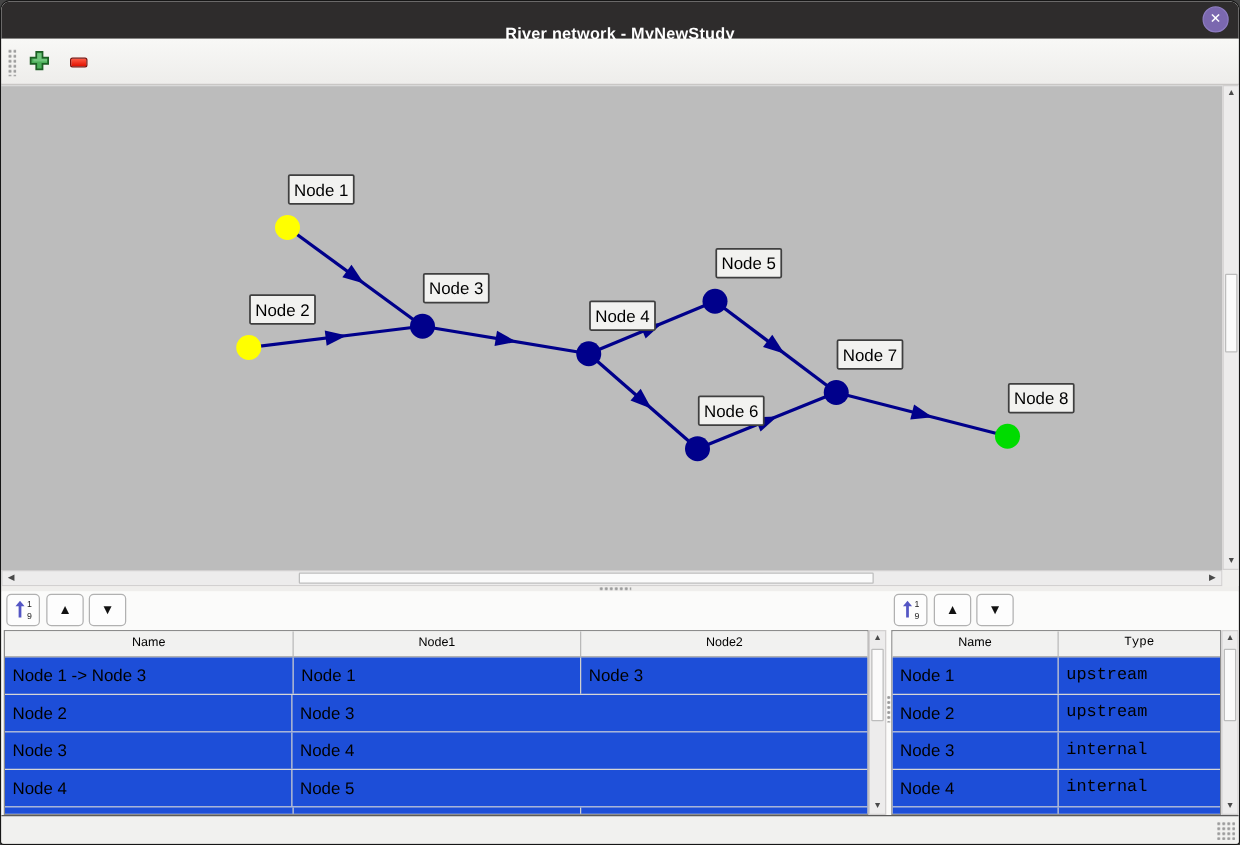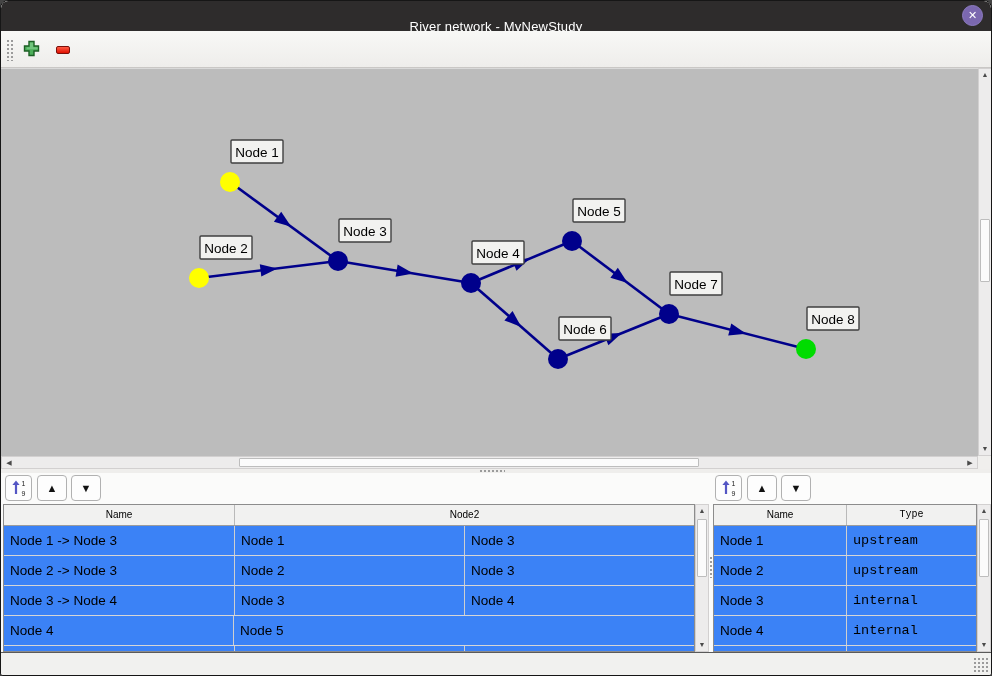--- a/index.html
+++ b/index.html
@@ -3,21 +3,21 @@
 <meta charset="utf-8">
 <style>
   * { box-sizing: border-box; margin: 0; padding: 0; }
   html,body { width: 992px; height: 676px; background:#444; font-family:"Liberation Sans",sans-serif; }
   .window { position:absolute; top:0; left:0; width:992px; height:676px;
     border:1px solid #161616; border-radius:8px 8px 3px 3px; background:#f1f1ef; overflow:hidden; }
 
   
   .titlebar { position:absolute; top:0; left:0; right:0; height:30px; background:#2e2c2c;
     border-radius:7px 7px 0 0; display:flex; align-items:center; justify-content:center; }
-  .titlebar .title { color:#ffffff; font-size:13px; font-weight:normal; letter-spacing:.2px;margin-top:20px; }
+  .titlebar .title { color:#ffffff; font-size:13px; font-weight:bold; letter-spacing:.2px;margin-top:20px; }
   .close-btn { position:absolute; right:8px; top:4px; width:21px; height:21px; border-radius:50%;
     background:#7b68af; border:1px solid #8d7cc0; color:#fff; font-size:11px; line-height:19px;
     text-align:center; cursor:pointer; }
 
   
   .toolbar { position:absolute; top:30px; left:0; right:0; height:37px;
     background:linear-gradient(#f8f8f6,#eeede b0%,#eeedeb); background:linear-gradient(#f8f8f6,#eeedeb);
     border-bottom:1px solid #c9c7c5; }
   .dots { background-image:radial-gradient(circle,#9b9b9b 1px,transparent 1.35px); background-size:4px 4px; }
   .tb-grip { position:absolute; left:5px; top:8px; width:7px; height:22px; }
@@ -52,21 +52,21 @@
   .vsplit { position:absolute; left:708px; top:0; width:4px; height:179px; cursor:col-resize; }
   .vsplit .dots { position:absolute; left:0; top:83px; width:4px; height:22px; }
 
   
   .tbl { position:absolute; top:31px; height:148px; background:#fff; border:1px solid #8c8c8c; overflow:hidden; }
   .tbl-left { left:2px; width:692px; }
   .tbl-right { left:712px; width:264px; }
   .thead { display:flex; height:21px; background:#f1f1f0; border-bottom:1px solid #9c9c9c; }
   .th { font-size:10px; color:#000; text-align:center; line-height:20px; border-right:1px solid #b9b9b9; cursor:pointer; }
   .th:last-child { border-right:none; }
-  .trow { display:flex; height:30px; border-bottom:1px solid #d6d6d6; background:#3b82f6; }
+  .trow { display:flex; height:30px; border-bottom:1px solid #d6d6d6; background:#1d4ed8; }
   .td { font-size:13.5px; color:#000; line-height:29px; padding-left:6px; border-right:1px solid #cfcfcf;
     white-space:nowrap; overflow:hidden; }
   .td:last-child { border-right:none; }
   .tbl-left .c0 { width:231px; } .tbl-left .c1 { width:230px; } .tbl-left .c2 { flex:1; }
   .tbl-right .c0 { width:133px; } .tbl-right .c1 { flex:1;font-family:Liberation Mono, monospace; }
   .vsb-tleft  { left:694px; top:503px; width:14px; height:148px; }
   .vsb-tright { left:976px; top:503px; width:14px; height:148px; }
 
   
   .statusbar { position:absolute; top:651px; left:0; right:0; height:23px; background:#f1f1ef;
@@ -200,34 +200,33 @@
         <span>▼</span>
       </button>
 
     <div class="vsplit">
       <div class="dots"></div>
     </div>
 
     <div class="tbl tbl-left">
       <div class="thead">
         <div class="th c0">Name</div>
+        <div class="th c1">Node1</div>
         <div class="th c2">Node2</div>
       </div>
       <div class="trow">
         <div class="td c0">Node 1 -&gt; Node 3</div>
         <div class="td c1">Node 1</div>
         <div class="td c2">Node 3</div>
       </div>
       <div class="trow">
-        <div class="td c0">Node 2 -&gt; Node 3</div>
         <div class="td c1">Node 2</div>
         <div class="td c2">Node 3</div>
       </div>
       <div class="trow">
-        <div class="td c0">Node 3 -&gt; Node 4</div>
         <div class="td c1">Node 3</div>
         <div class="td c2">Node 4</div>
       </div>
       <div class="trow">
         <div class="td c1">Node 4</div>
         <div class="td c2">Node 5</div>
       </div>
       <div class="trow">
         <div class="td c0"></div>
         <div class="td c1"></div>

